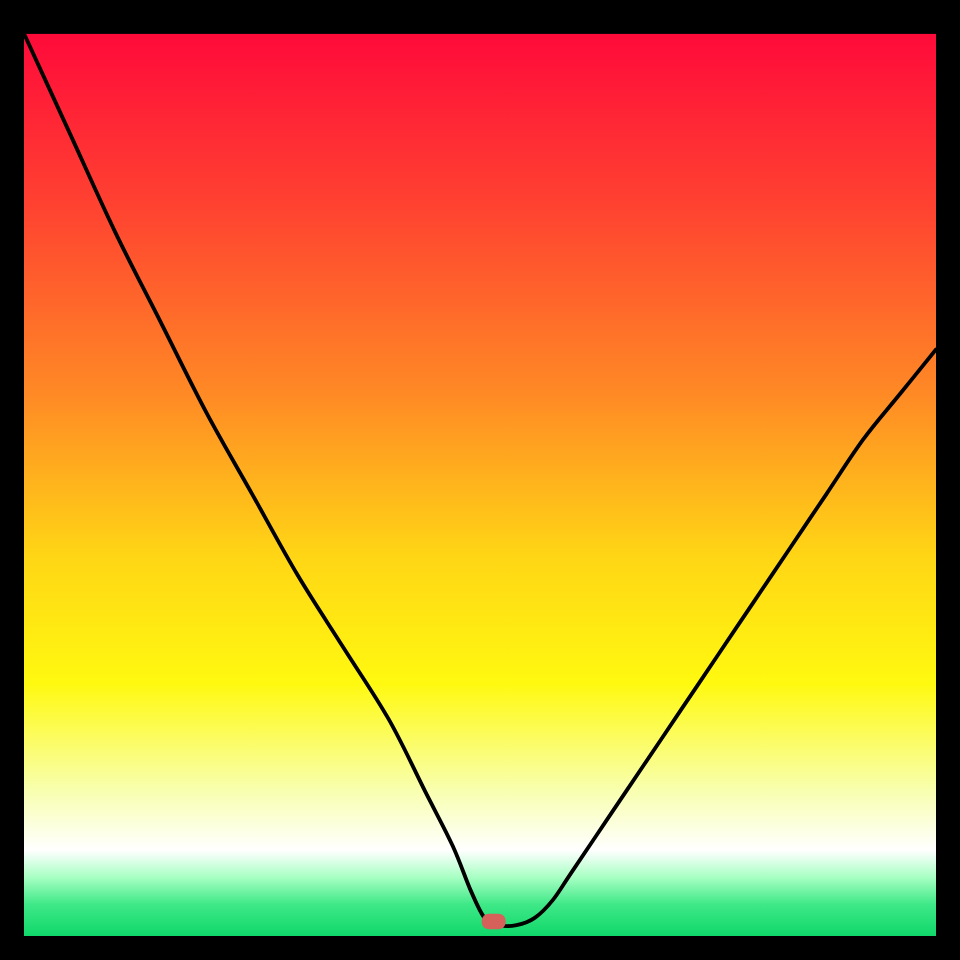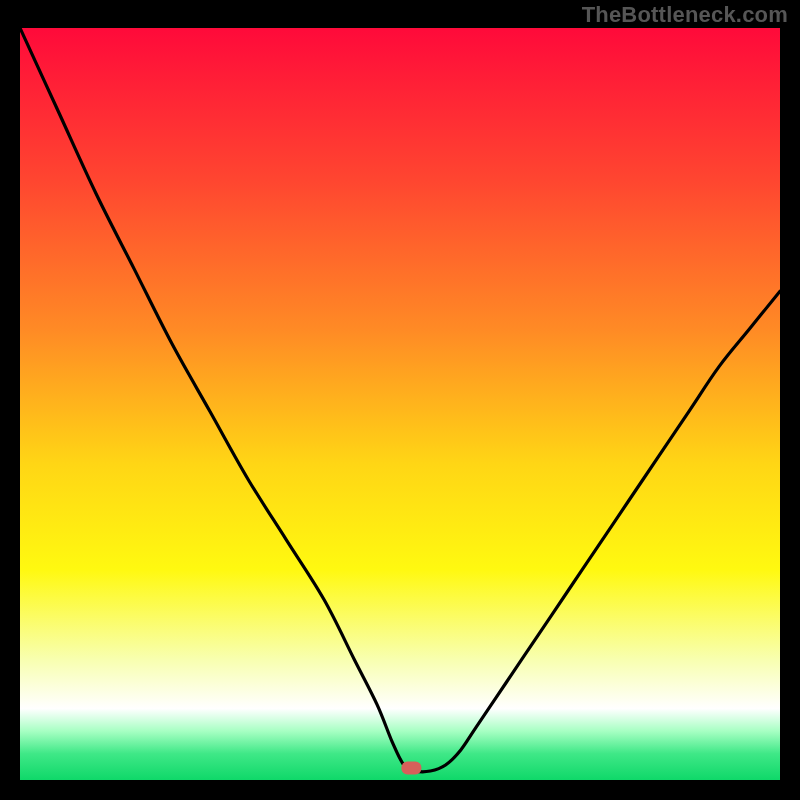--- a/index.html
+++ b/index.html
@@ -36,21 +36,20 @@
     overflow: hidden;
   }
   svg {
     display: block;
   }
 </style>
 </head>
 <body>
 
 <div class="frame">
-  <div class="watermark">TheBottleneck.com</div>
 
   <div class="plot">
     <svg id="chart-svg" width="760" height="752" viewBox="0 0 760 752">
       <defs>
         <linearGradient id="bg-grad" x1="0" y1="0" x2="0" y2="1">
             <stop offset="0.00%" stop-color="#ff0a3a"></stop>
             <stop offset="20.00%" stop-color="#ff4530"></stop>
             <stop offset="40.00%" stop-color="#ff8a25"></stop>
             <stop offset="58.00%" stop-color="#ffd615"></stop>
             <stop offset="72.00%" stop-color="#fff910"></stop>

